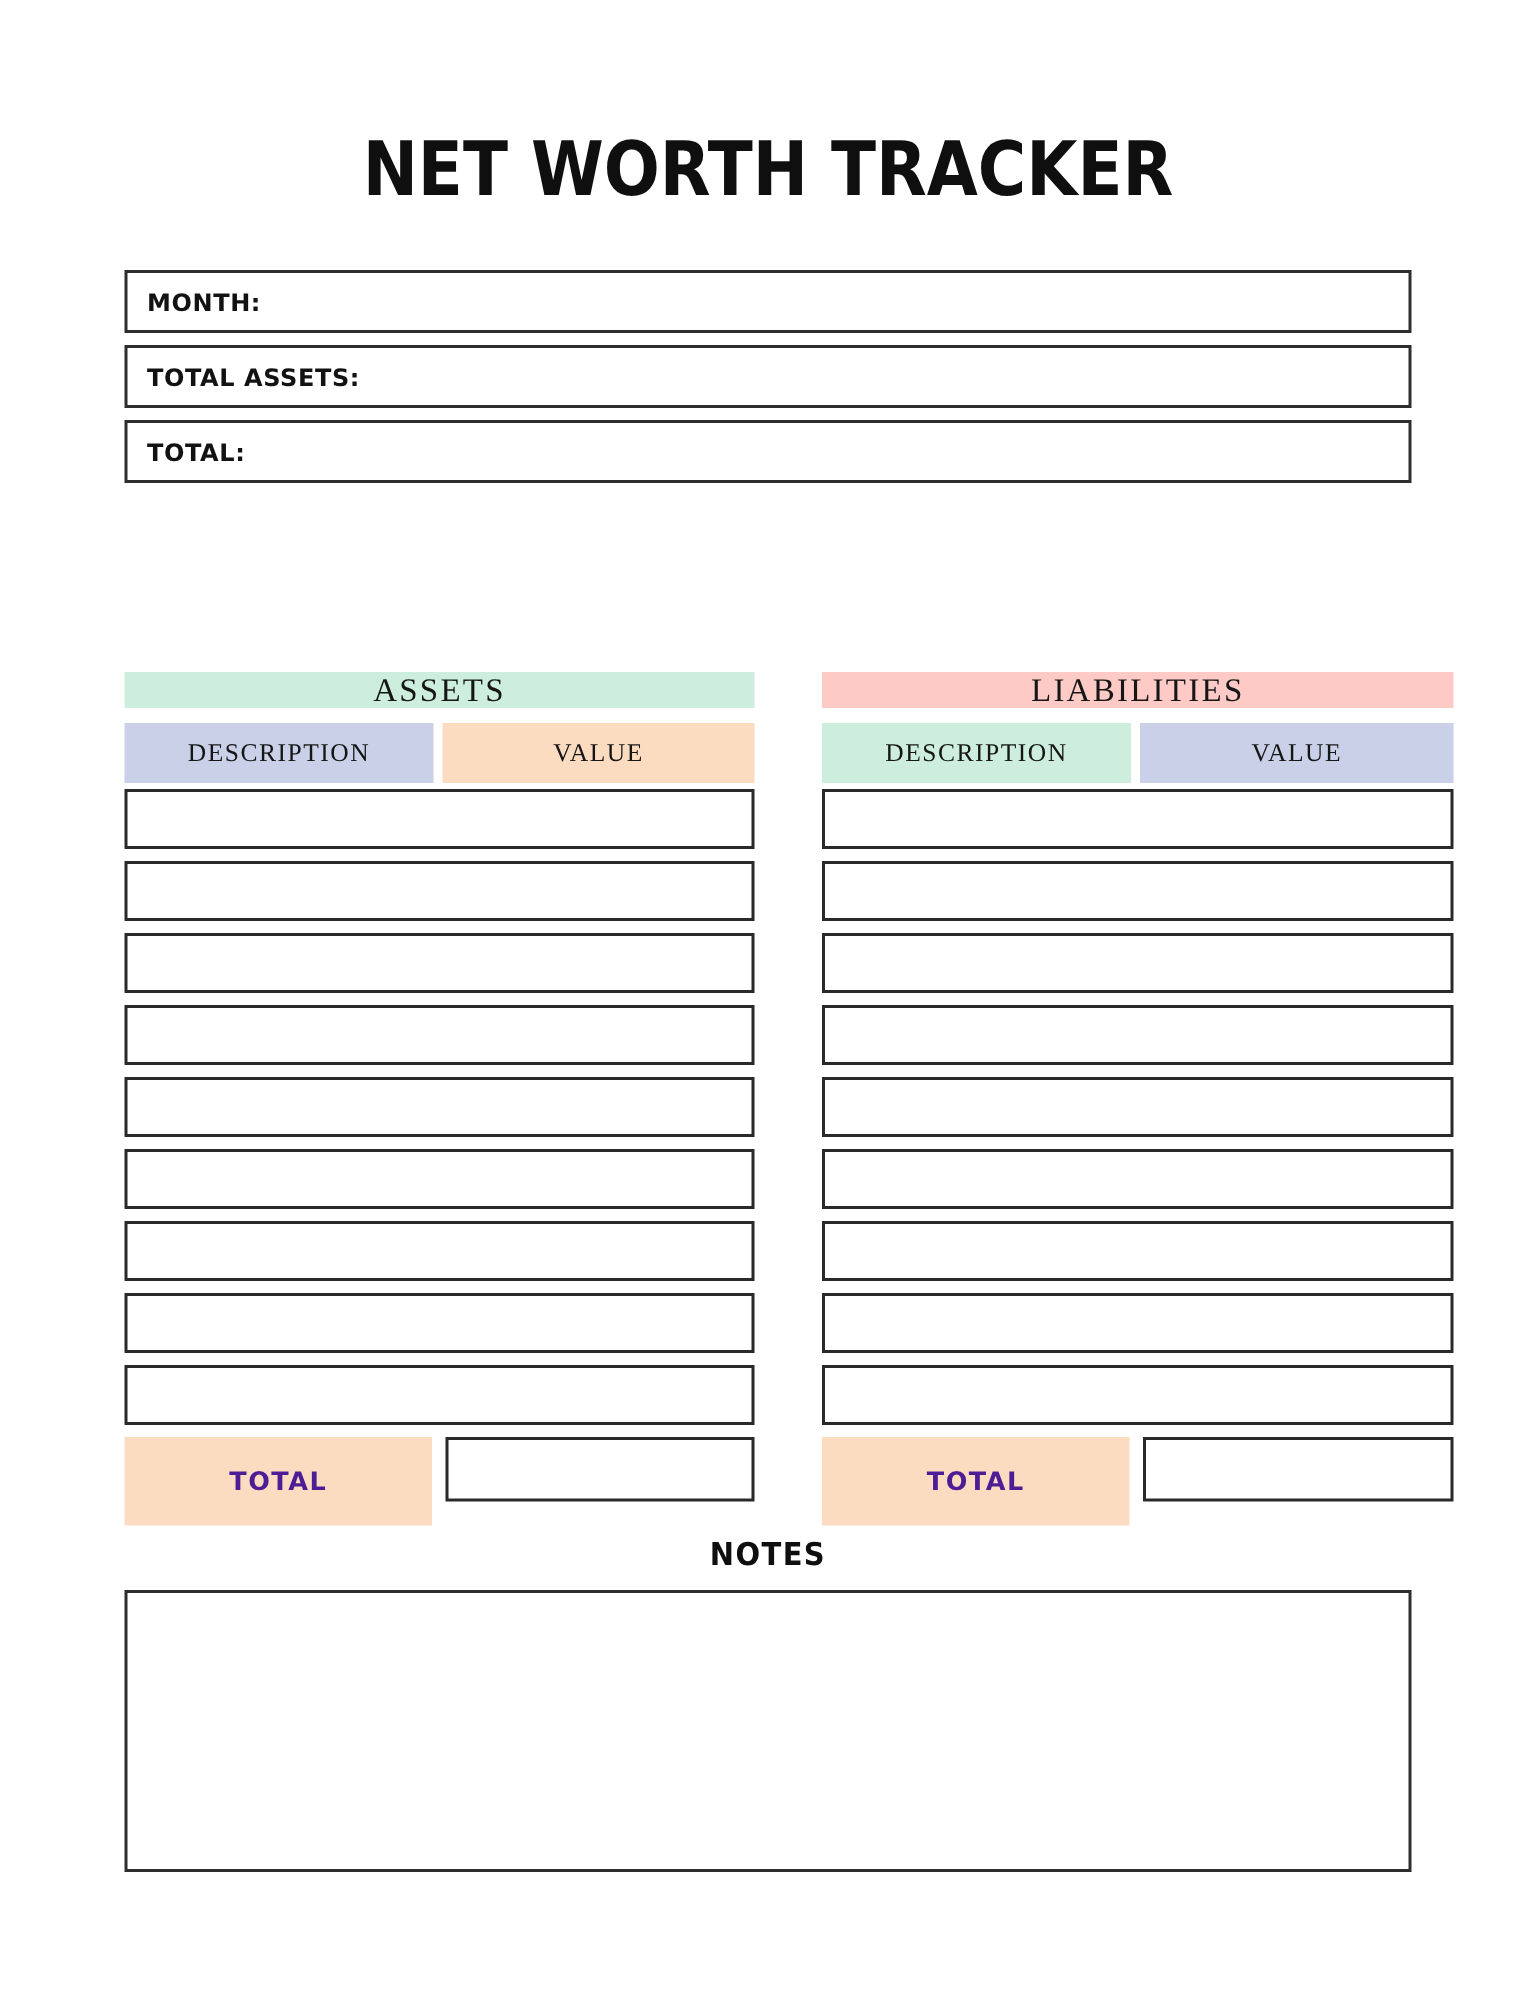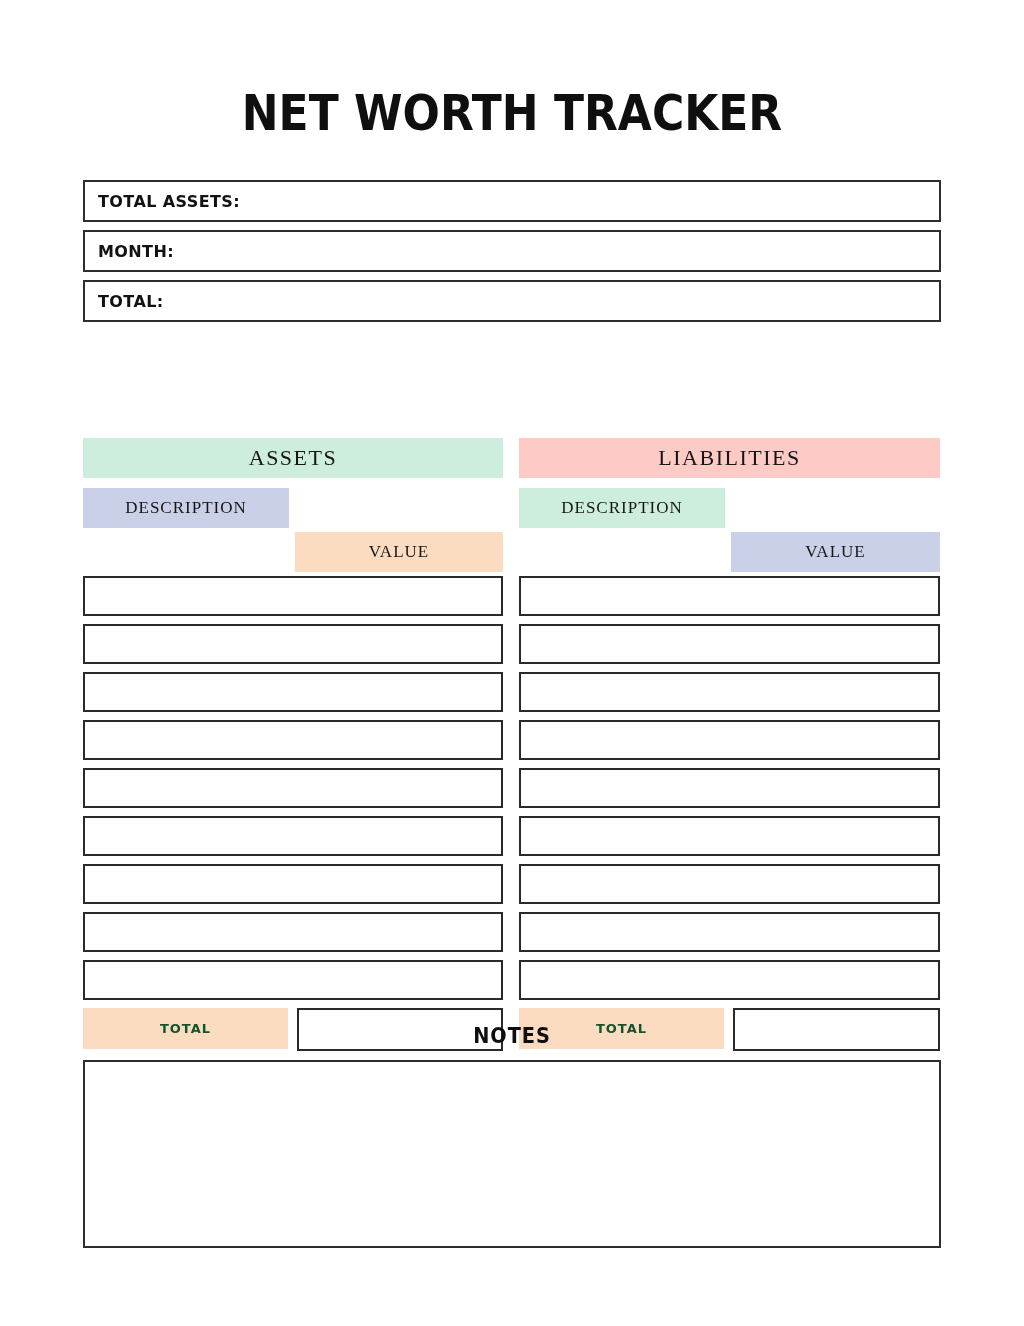--- a/index.html
+++ b/index.html
@@ -25,52 +25,52 @@
     display:flex;align-items:center;padding-left:13px;
   }
   .field-label{
     font-family:"DejaVu Sans",sans-serif;font-weight:bold;
     font-size:16px;letter-spacing:0.4px;color:#121212;
   }
 
   
   .col{position:absolute;top:438px;}
   .col.assets{left:83px;width:420px;}
-  .col.liabilities{left:519px;width:421px;}
+  .col.liabilities{left:548px;width:421px;}
 
   .col-header{
-    height:40px;display:flex;align-items:center;justify-content:center;
+    height:24px;display:flex;align-items:center;justify-content:center;
     font-family:"Liberation Serif","DejaVu Serif",serif;
-    font-size:22px;letter-spacing:1.5px;color:#161616;
+    font-size:22px;letter-spacing:1.5px;color:#161616;margin-top:10px;
   }
   .bg-mint{background:#cdeedd;}
   .bg-pink{background:#fdcac5;}
   .bg-lav{background:#cad0e7;}
   .bg-peach{background:#fcdcc1;}
 
   .subheads{display:flex;margin-top:10px;gap:6px;}
   .subhead{
     height:40px;display:flex;align-items:center;justify-content:center;
     font-family:"Liberation Serif","DejaVu Serif",serif;
     font-size:17px;letter-spacing:1px;color:#161616;
   }
   .subhead.desc{width:206px;}
-  .subhead.val{flex:1;margin-top:44px;}
+  .subhead.val{flex:1;}
 
   .rows{margin-top:4px;}
   .entry-row{
     box-sizing:border-box;width:100%;height:40px;margin-bottom:8px;
     border:2px solid #2a2a2a;background:#ffffff;
   }
 
   .total-line{display:flex;margin-top:2px;align-items:stretch;}
   .total-label{
-    width:205px;height:41px;display:flex;align-items:center;justify-content:center;
+    width:205px;height:59px;display:flex;align-items:center;justify-content:center;
     font-family:"DejaVu Sans",sans-serif;font-weight:bold;
-    font-size:13px;letter-spacing:1px;color:#14532d;
+    font-size:17px;letter-spacing:1px;color:#4c1d95;
   }
   .total-value{
     box-sizing:border-box;margin-left:9px;flex:1;height:43px;
     border:2px solid #2a2a2a;background:#ffffff;
   }
 
   
   .notes-heading{
     position:absolute;top:1024px;left:0;right:0;text-align:center;
     font-family:"DejaVu Sans",sans-serif;font-weight:bold;
@@ -85,25 +85,25 @@
 </style>
 </head>
 <body>
 
 <div class="page">
 
   <div class="title">NET WORTH TRACKER</div>
 
   <div class="fields">
     <div class="field-box">
-      <span class="field-label">TOTAL ASSETS:</span>
+      <span class="field-label">MONTH:</span>
       <span></span>
     </div>
     <div class="field-box">
-      <span class="field-label">MONTH:</span>
+      <span class="field-label">TOTAL ASSETS:</span>
       <span></span>
     </div>
     <div class="field-box">
       <span class="field-label">TOTAL:</span>
       <span></span>
     </div>
   </div>
 
   <div class="col assets">
     <div class="col-header bg-mint">ASSETS</div>

